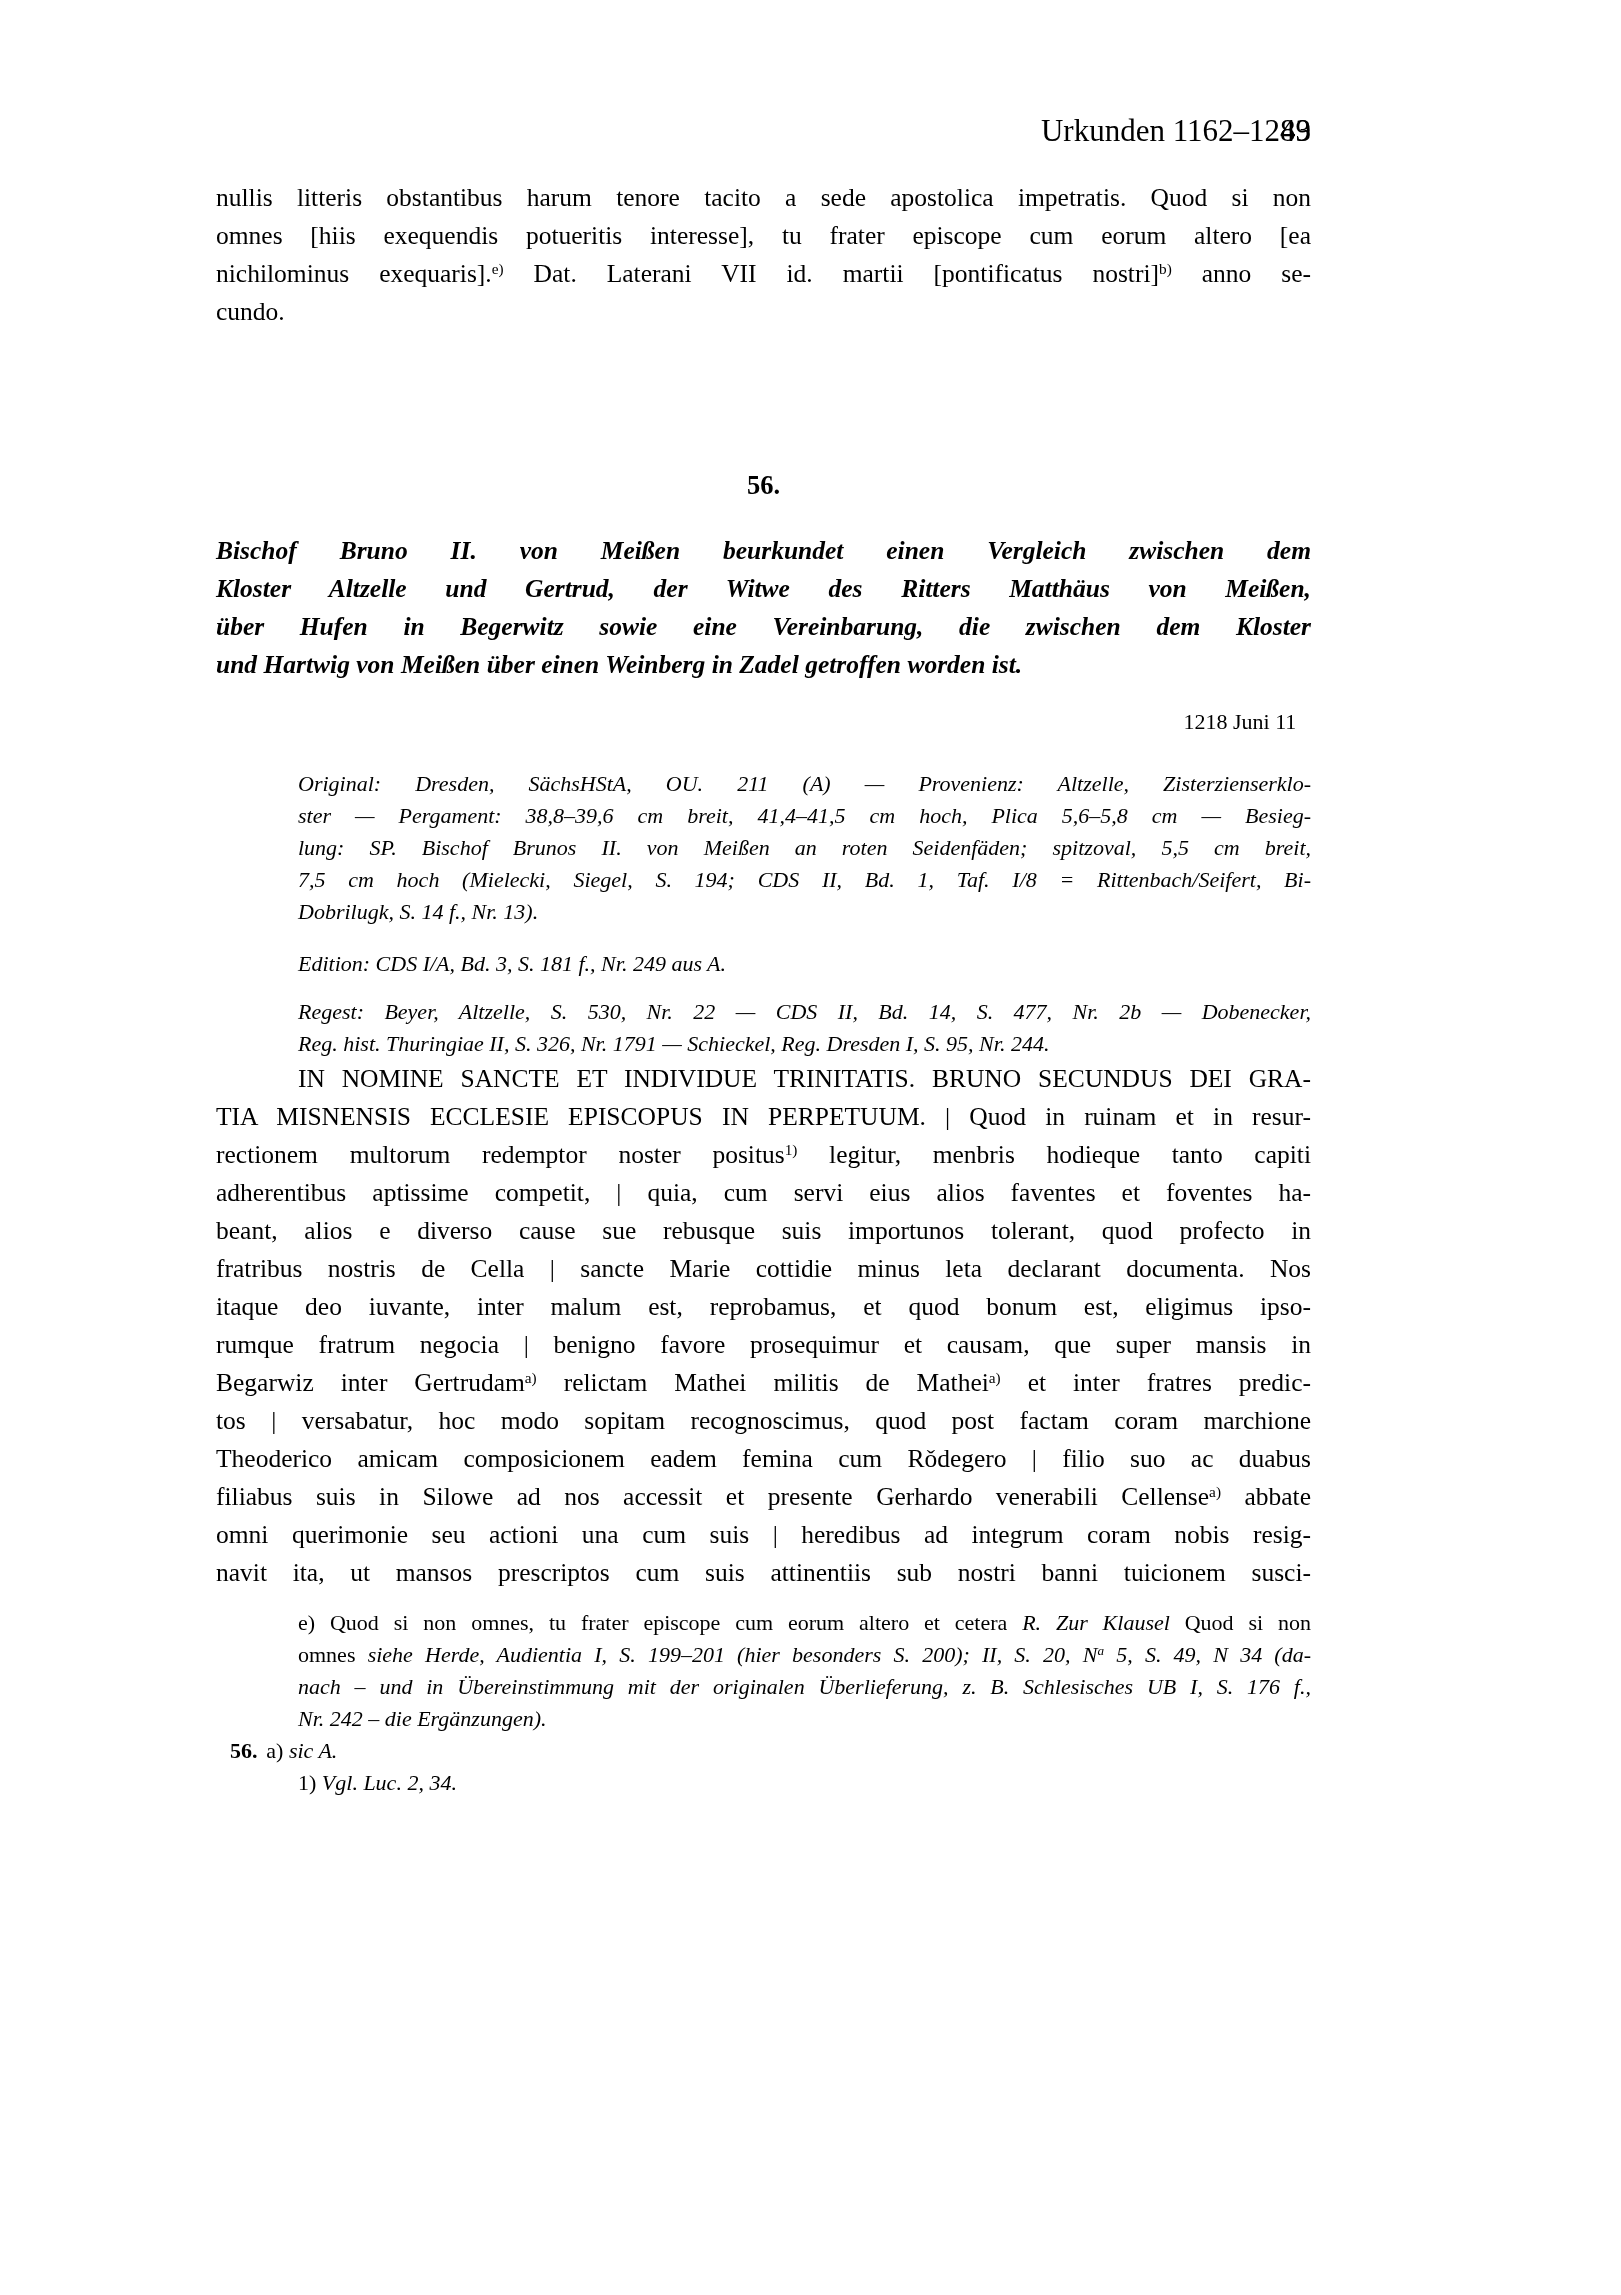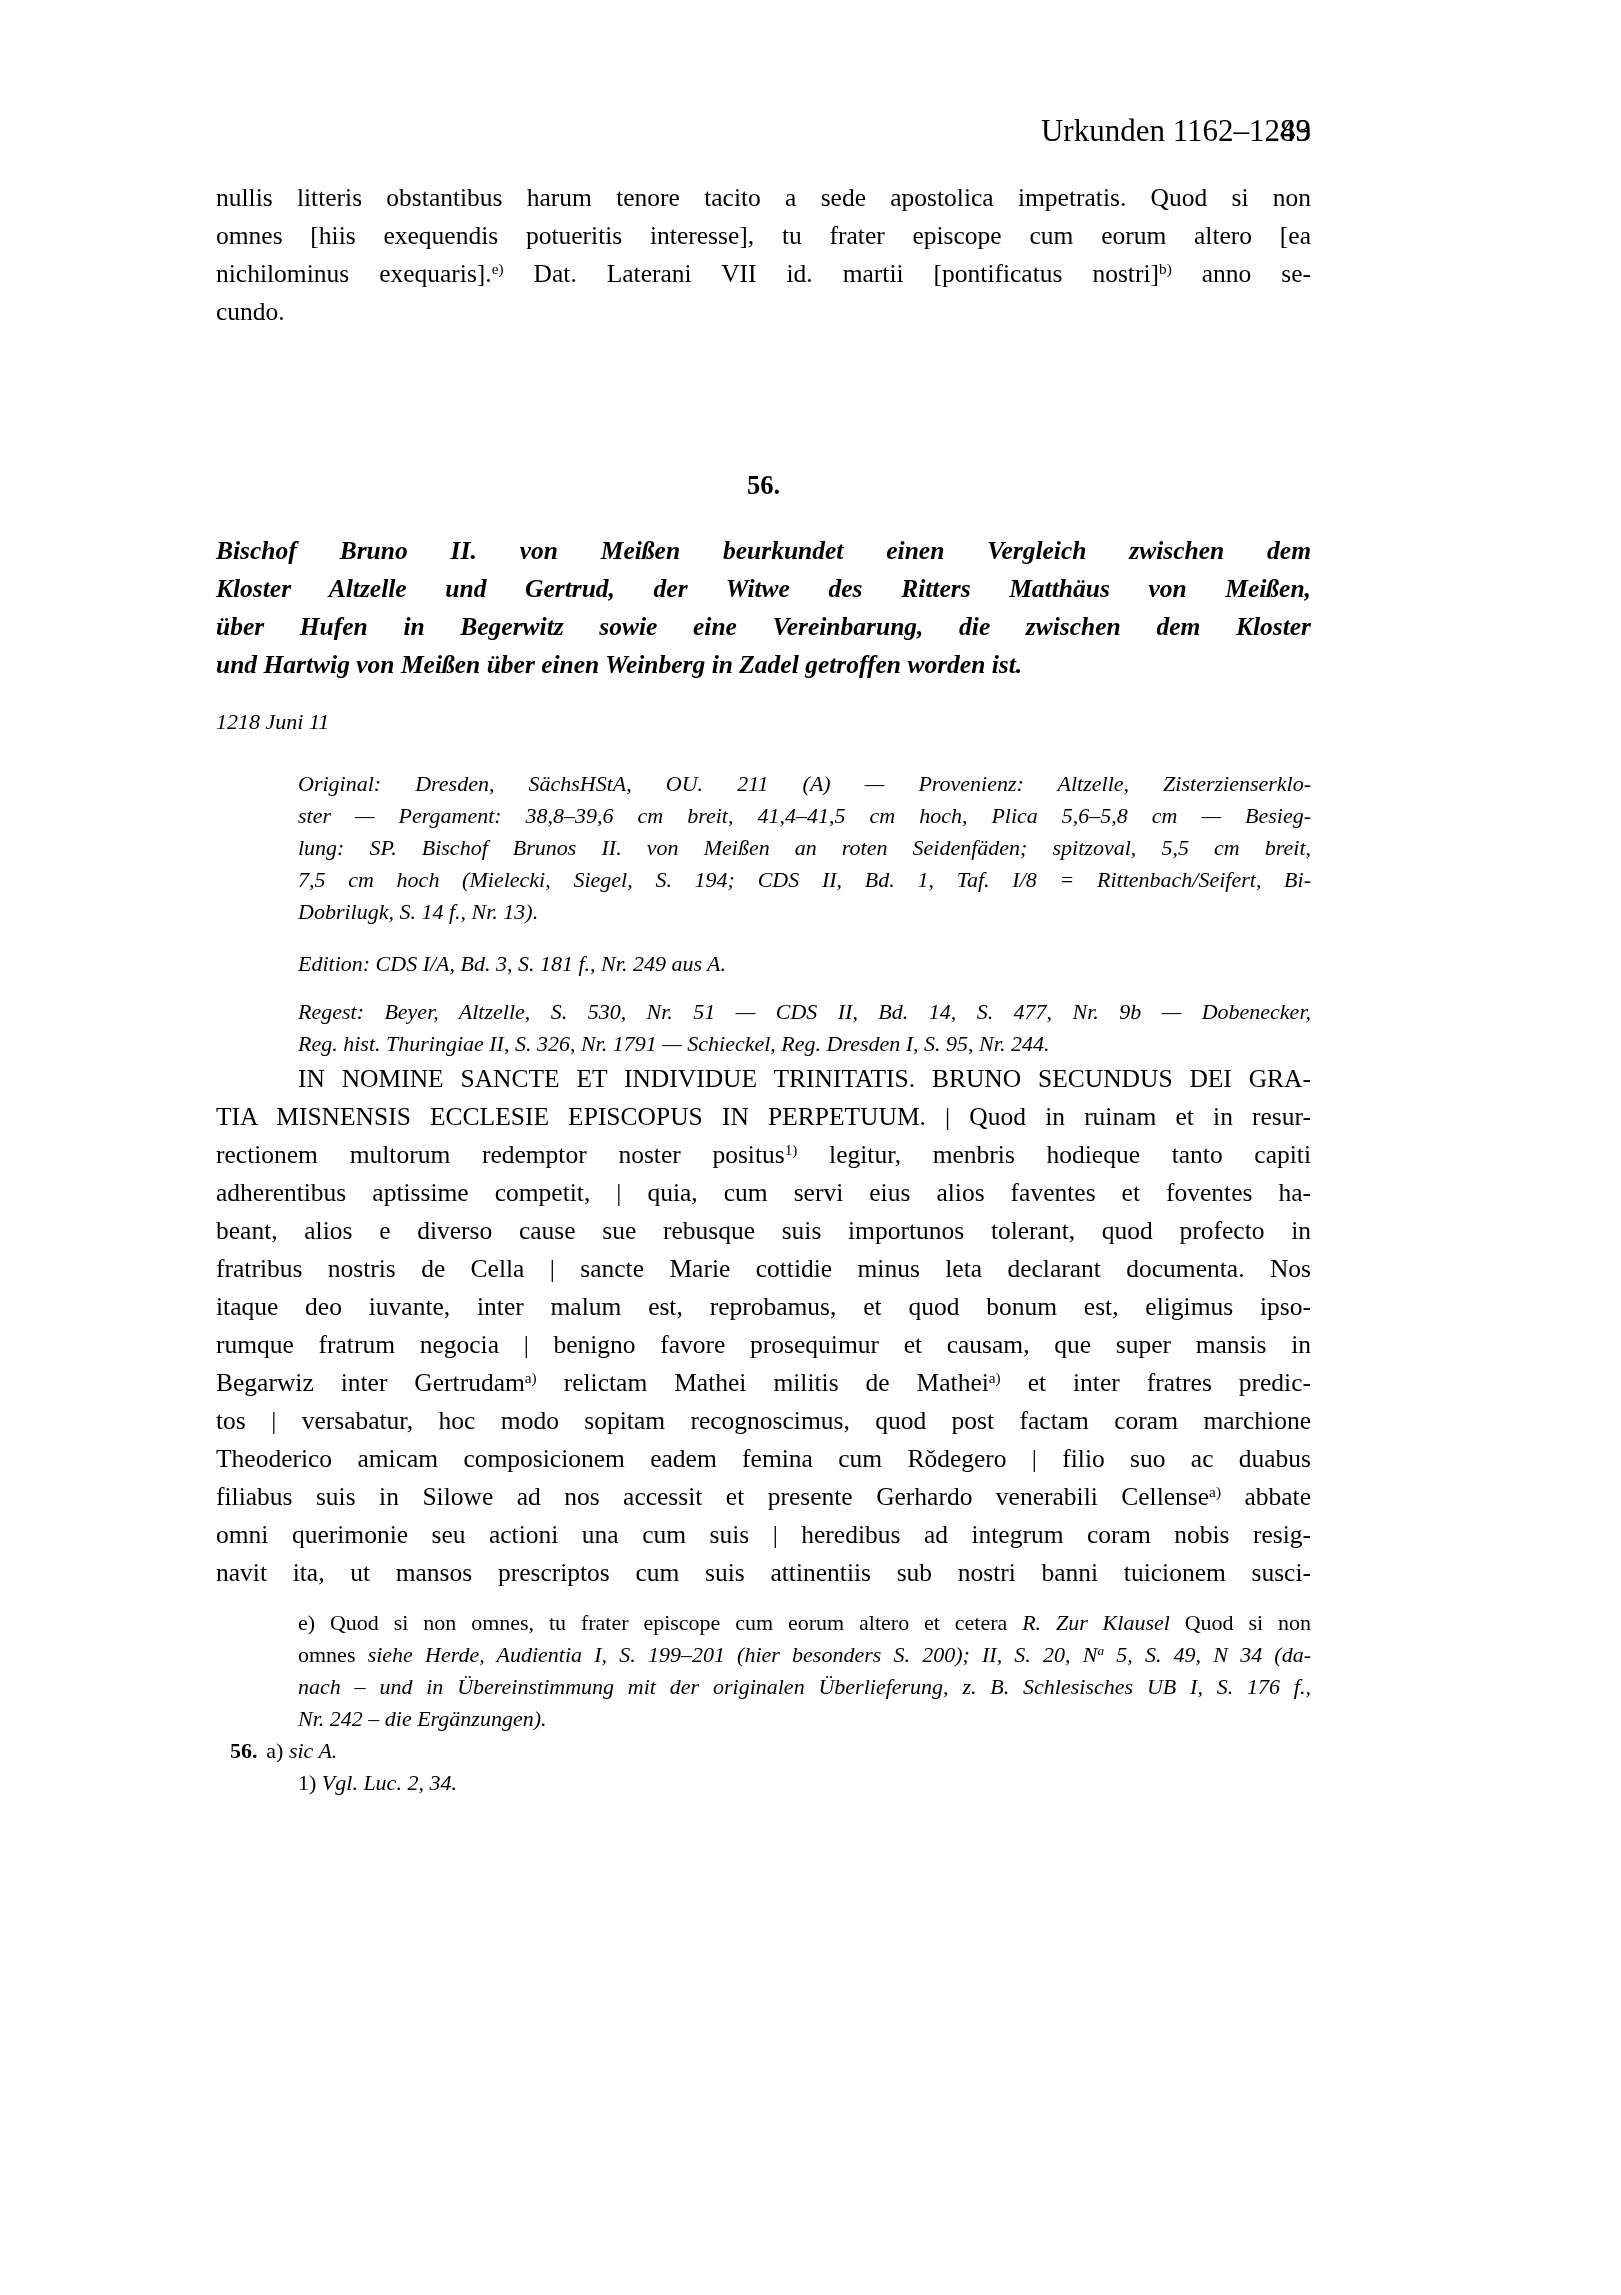--- a/index.html
+++ b/index.html
@@ -50,21 +50,21 @@
     font-weight: bold;
     text-align: center;
   }
   .regest-heading {
     margin-top: 28px;
     font-weight: bold;
     font-style: italic;
   }
   .entry-date {
     margin-top: 22px;
-    font-style: italic;
+    text-align: right;
     padding-right: 14.7px;
   }
 
   .indented { margin-left: 82px; }
   .provenance { margin-top: 30px; font-style: italic; }
   .edition    { margin-top: 20.6px; font-style: italic; }
   .regest     { margin-top: 15.7px; font-style: italic; }
 
   .charter { }
   .charter .line:first-child { text-indent: 82px; }
@@ -112,21 +112,21 @@
       <div class="line"><span>lung: SP. Bischof Brunos II. von Meißen an roten Seidenfäden; spitzoval, 5,5 cm breit,</span></div>
       <div class="line"><span>7,5 cm hoch (Mielecki, Siegel, S. 194; CDS II, Bd. 1, Taf. I/8 = Rittenbach/Seifert, Bi-</span></div>
       <div class="line"><span>Dobrilugk, S. 14 f., Nr. 13).</span></div>
     </div>
 
   <div class="t-small pj indented edition">
       <div class="line"><span>Edition: CDS I/A, Bd. 3, S. 181 f., Nr. 249 aus A.</span></div>
     </div>
 
   <div class="t-small pj indented regest">
-      <div class="line"><span>Regest: Beyer, Altzelle, S. 530, Nr. 51 — CDS II, Bd. 14, S. 477, Nr. 9b — Dobenecker,</span></div>
+      <div class="line"><span>Regest: Beyer, Altzelle, S. 530, Nr. 22 — CDS II, Bd. 14, S. 477, Nr. 2b — Dobenecker,</span></div>
       <div class="line"><span>Reg. hist. Thuringiae II, S. 326, Nr. 1791 — Schieckel, Reg. Dresden I, S. 95, Nr. 244.</span></div>
     </div>
 
   <div class="t-main pj full charter">
       <div class="line"><span>IN NOMINE SANCTE ET INDIVIDUE TRINITATIS. BRUNO SECUNDUS DEI GRA-</span></div>
       <div class="line"><span>TIA MISNENSIS ECCLESIE EPISCOPUS IN PERPETUUM. | Quod in ruinam et in resur-</span></div>
       <div class="line"><span>rectionem multorum redemptor noster positus</span><sup class="sup">1)</sup><span> legitur, menbris hodieque tanto capiti</span></div>
       <div class="line"><span>adherentibus aptissime competit, | quia, cum servi eius alios faventes et foventes ha-</span></div>
       <div class="line"><span>beant, alios e diverso cause sue rebusque suis importunos tolerant, quod profecto in</span></div>
       <div class="line"><span>fratribus nostris de Cella | sancte Marie cottidie minus leta declarant documenta. Nos</span></div>

